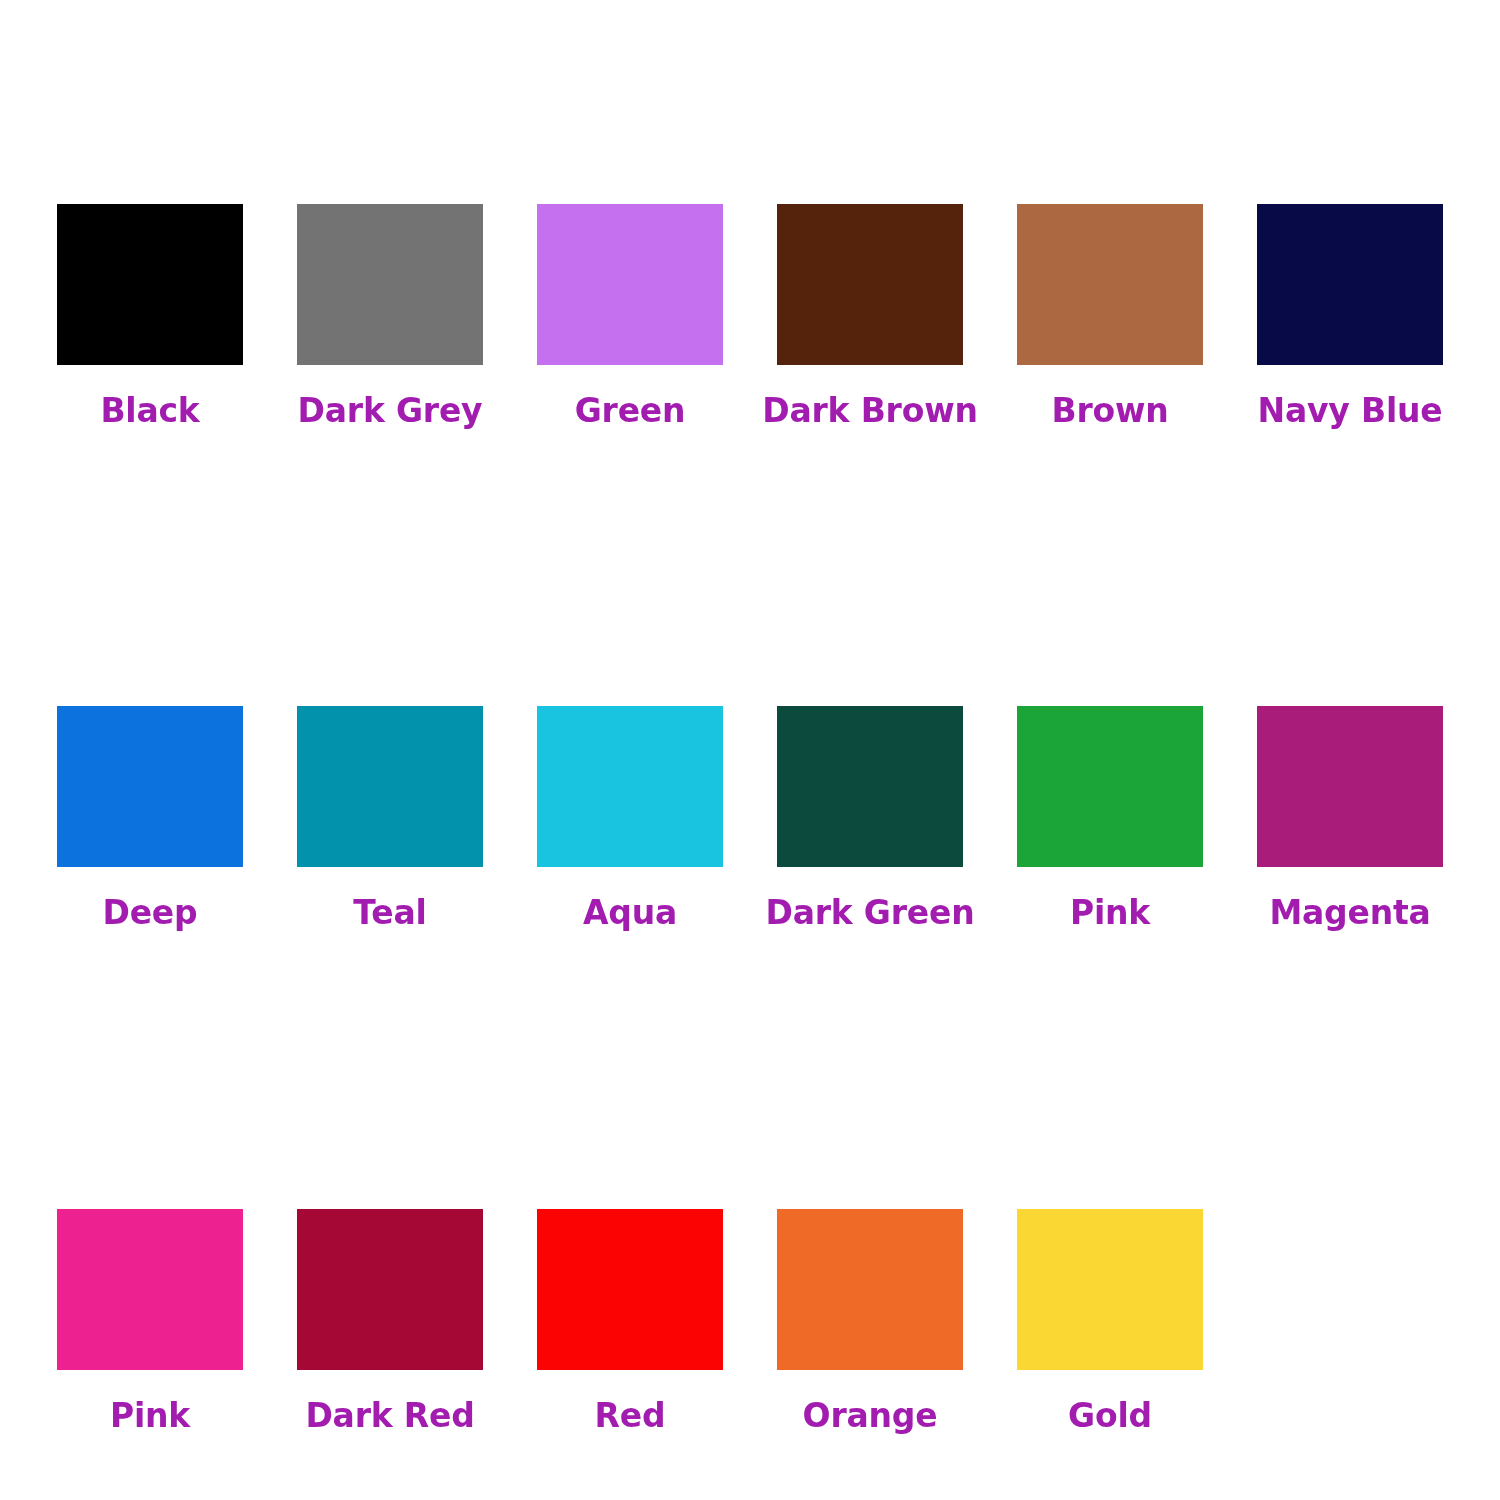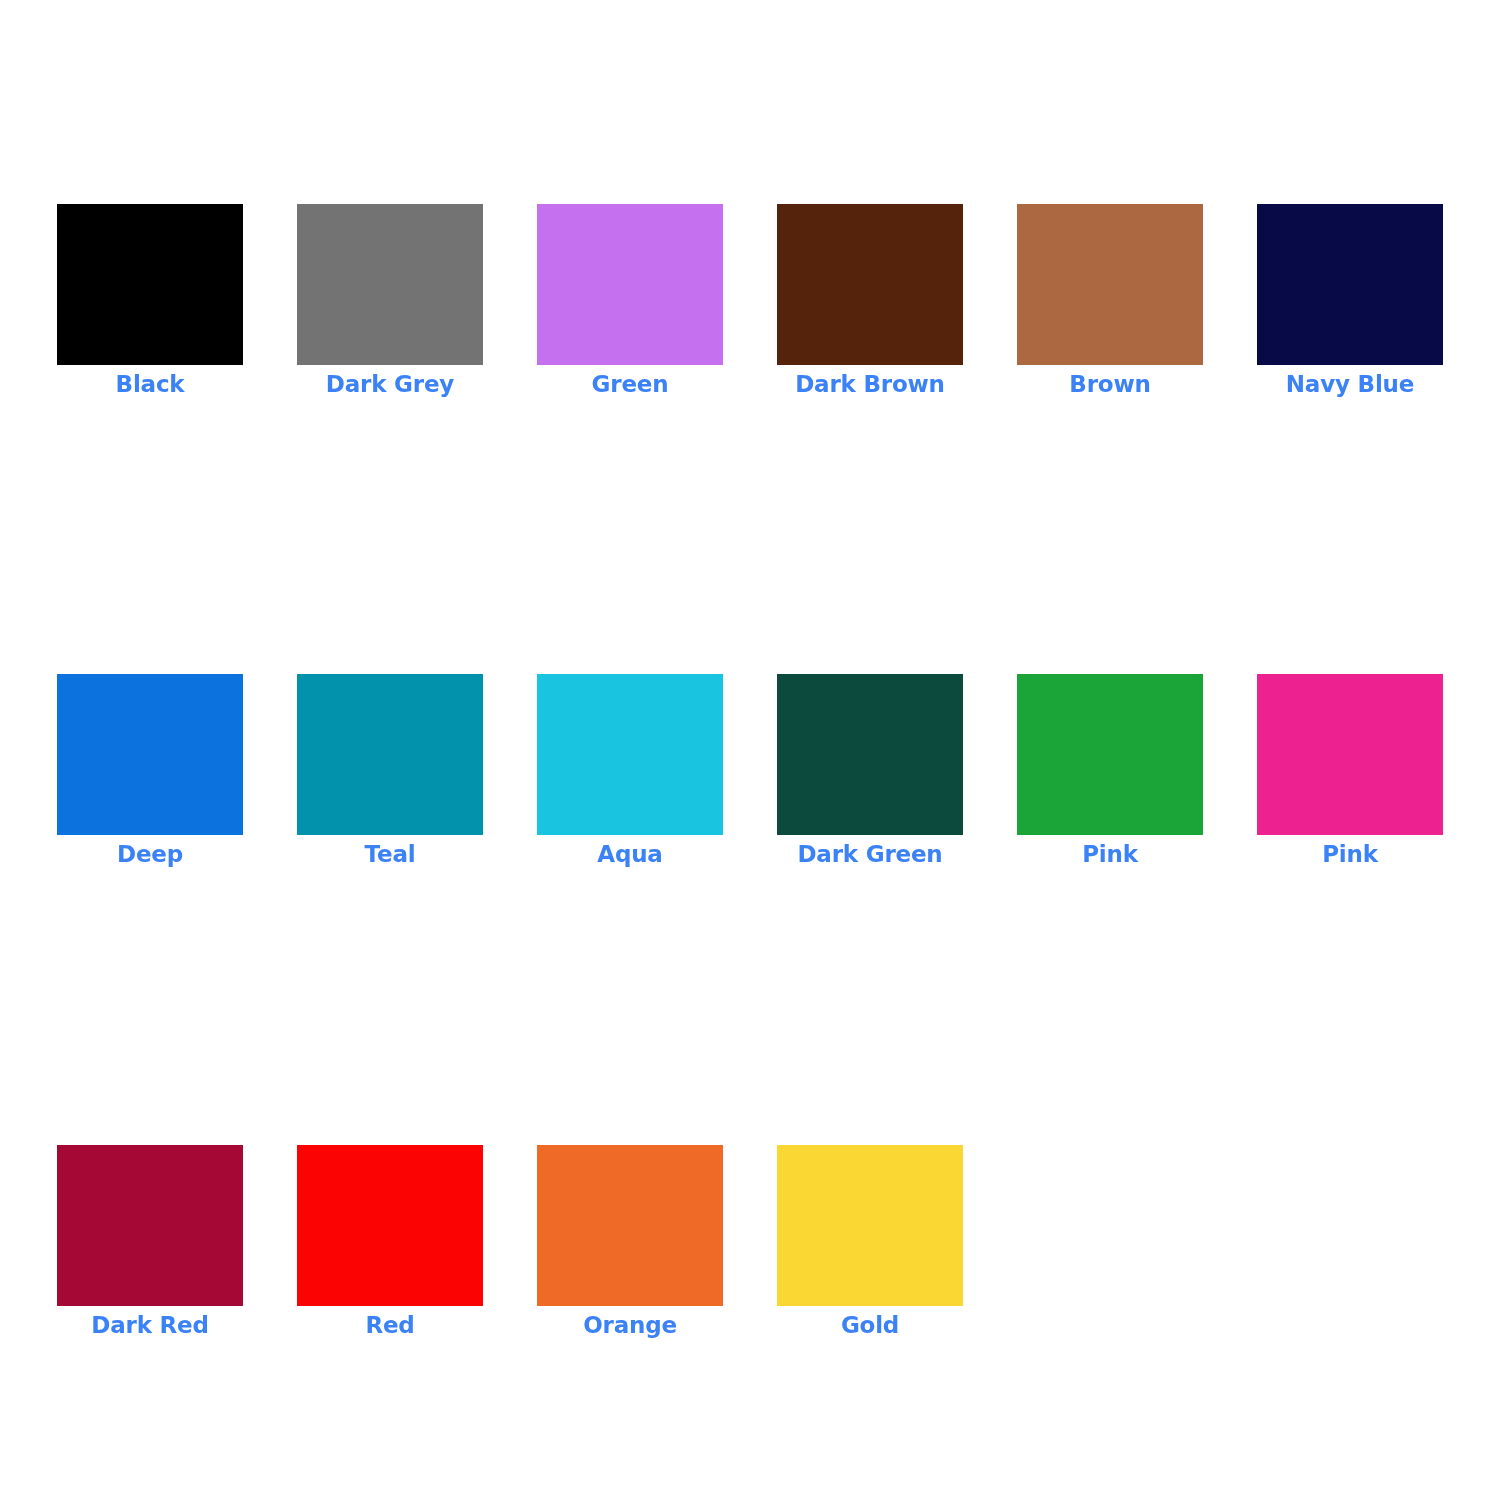--- a/index.html
+++ b/index.html
@@ -36,24 +36,24 @@
     display: flex;
     flex-direction: column;
     align-items: center;
   }
   .swatch-chip {
     width: 186px;
     height: 161px;
     display: block;
   }
   .swatch-label {
-    margin-top: 7px;
-    font-size: 23px;
+    margin-top: 28px;
+    font-size: 33px;
     font-weight: bold;
-    color: #3b82f6;
+    color: #a21caf;
     text-align: center;
     white-space: nowrap;
     line-height: 1.1;
     letter-spacing: -0.2px;
   }
 </style>
 </head>
 <body>
 
 <div id="palette-sheet">
@@ -96,20 +96,24 @@
       </div>
       <div class="swatch-cell">
         <div class="swatch-chip" title="#0B4A3C" style="background-color: rgb(11, 74, 60);"></div>
         <div class="swatch-label">Dark Green</div>
       </div>
       <div class="swatch-cell">
         <div class="swatch-chip" title="#1BA538" style="background-color: rgb(27, 165, 56);"></div>
         <div class="swatch-label">Pink</div>
       </div>
       <div class="swatch-cell">
+        <div class="swatch-chip" title="#A91C79" style="background-color: rgb(169, 28, 121);"></div>
+        <div class="swatch-label">Magenta</div>
+      </div>
+      <div class="swatch-cell">
         <div class="swatch-chip" title="#EE2191" style="background-color: rgb(238, 33, 145);"></div>
         <div class="swatch-label">Pink</div>
       </div>
       <div class="swatch-cell">
         <div class="swatch-chip" title="#A50834" style="background-color: rgb(165, 8, 52);"></div>
         <div class="swatch-label">Dark Red</div>
       </div>
       <div class="swatch-cell">
         <div class="swatch-chip" title="#FB0303" style="background-color: rgb(251, 3, 3);"></div>
         <div class="swatch-label">Red</div>

